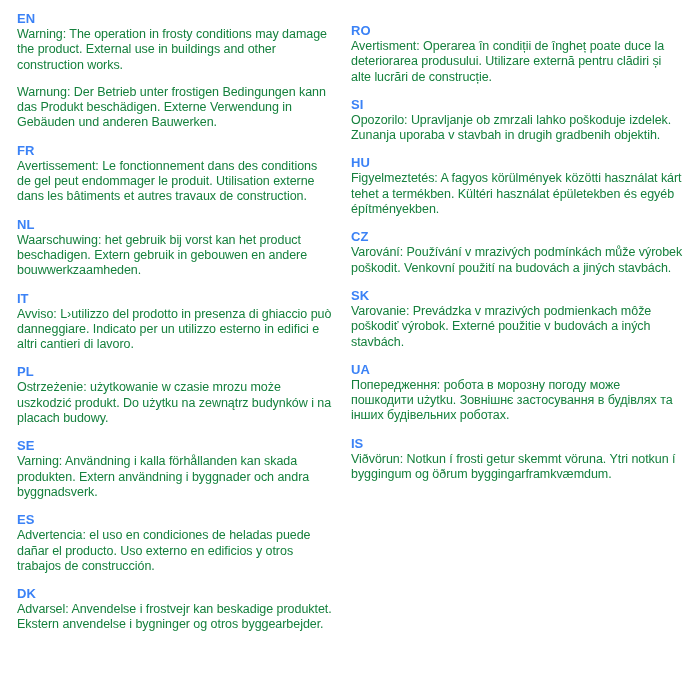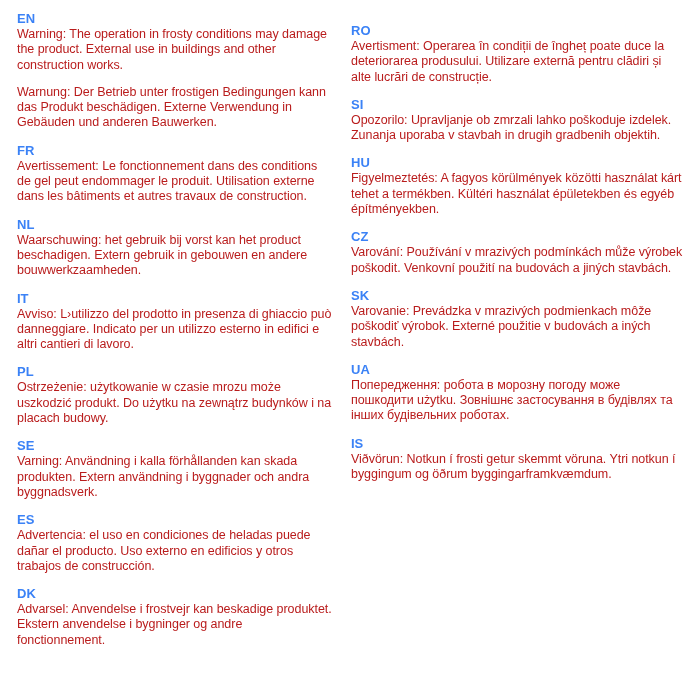--- a/index.html
+++ b/index.html
@@ -32,21 +32,21 @@
     font-weight: bold;
     margin: 0 0 1px 0;
     line-height: 15px;
     color: #3b82f6;
   }
   .lang-text {
     font-size: 12.5px;
     margin: 0;
     line-height: 15.3px;
     letter-spacing: -0.05px;
-    color: #b91c1c;
+    color: #15803d;
   }
   .lang-section.cjk .lang-text {
     font-size: 15.5px;
     line-height: 20px;
     letter-spacing: 0;
   }
 </style>
 </head>
 <body>
 
@@ -79,21 +79,21 @@
     <section class="lang-section">
       <h2 class="lang-code">SE</h2>
       <p class="lang-text">Varning: Användning i kalla förhållanden kan skada produkten. Extern användning i byggnader och andra byggnadsverk.</p>
     </section>
     <section class="lang-section">
       <h2 class="lang-code">ES</h2>
       <p class="lang-text">Advertencia: el uso en condiciones de heladas puede dañar el producto. Uso externo en edificios y otros trabajos de construcción.</p>
     </section>
     <section class="lang-section">
       <h2 class="lang-code">DK</h2>
-      <p class="lang-text">Advarsel: Anvendelse i frostvejr kan beskadige produktet. Ekstern anvendelse i bygninger og andre fonctionnement.</p>
+      <p class="lang-text">Advarsel: Anvendelse i frostvejr kan beskadige produktet. Ekstern anvendelse i bygninger og otros byggearbejder.</p>
     </section>
   </div>
 
   <div class="column">
     <section class="lang-section">
     </section>
     <section class="lang-section">
       <h2 class="lang-code">RO</h2>
       <p class="lang-text">Avertisment: Operarea în condiții de îngheț poate duce la deteriorarea produsului. Utilizare externă pentru clădiri și alte lucrări de construcție.</p>
     </section>

